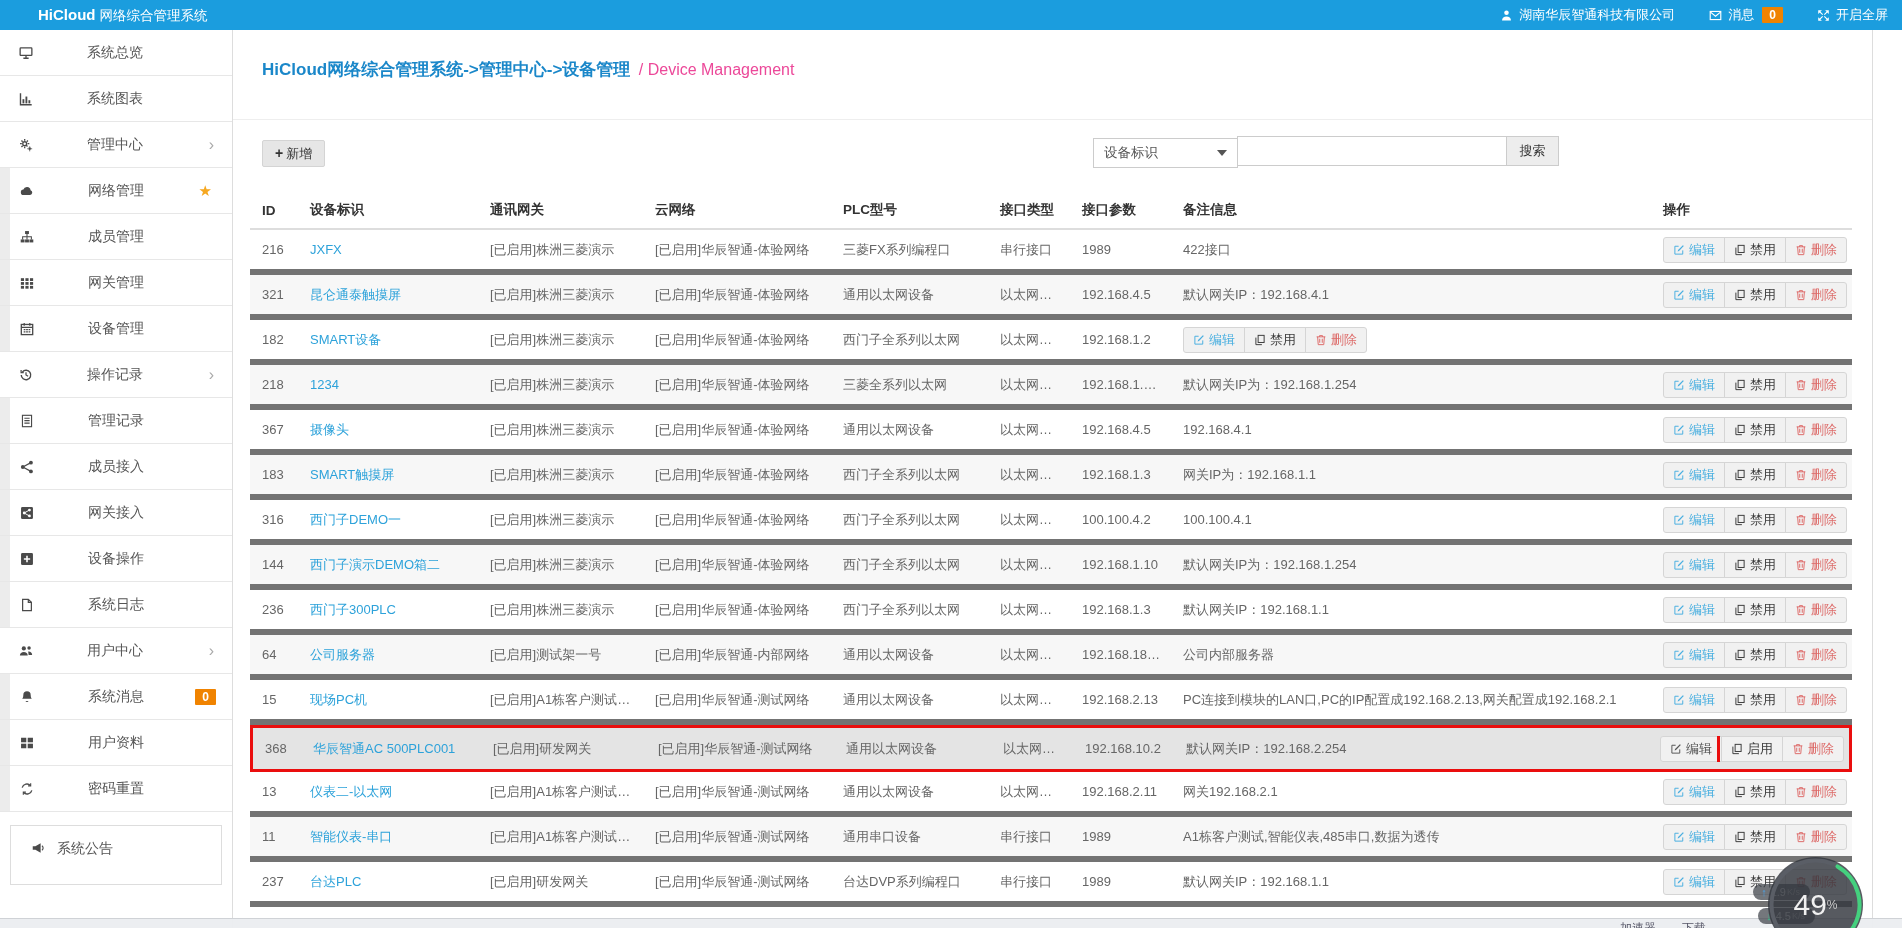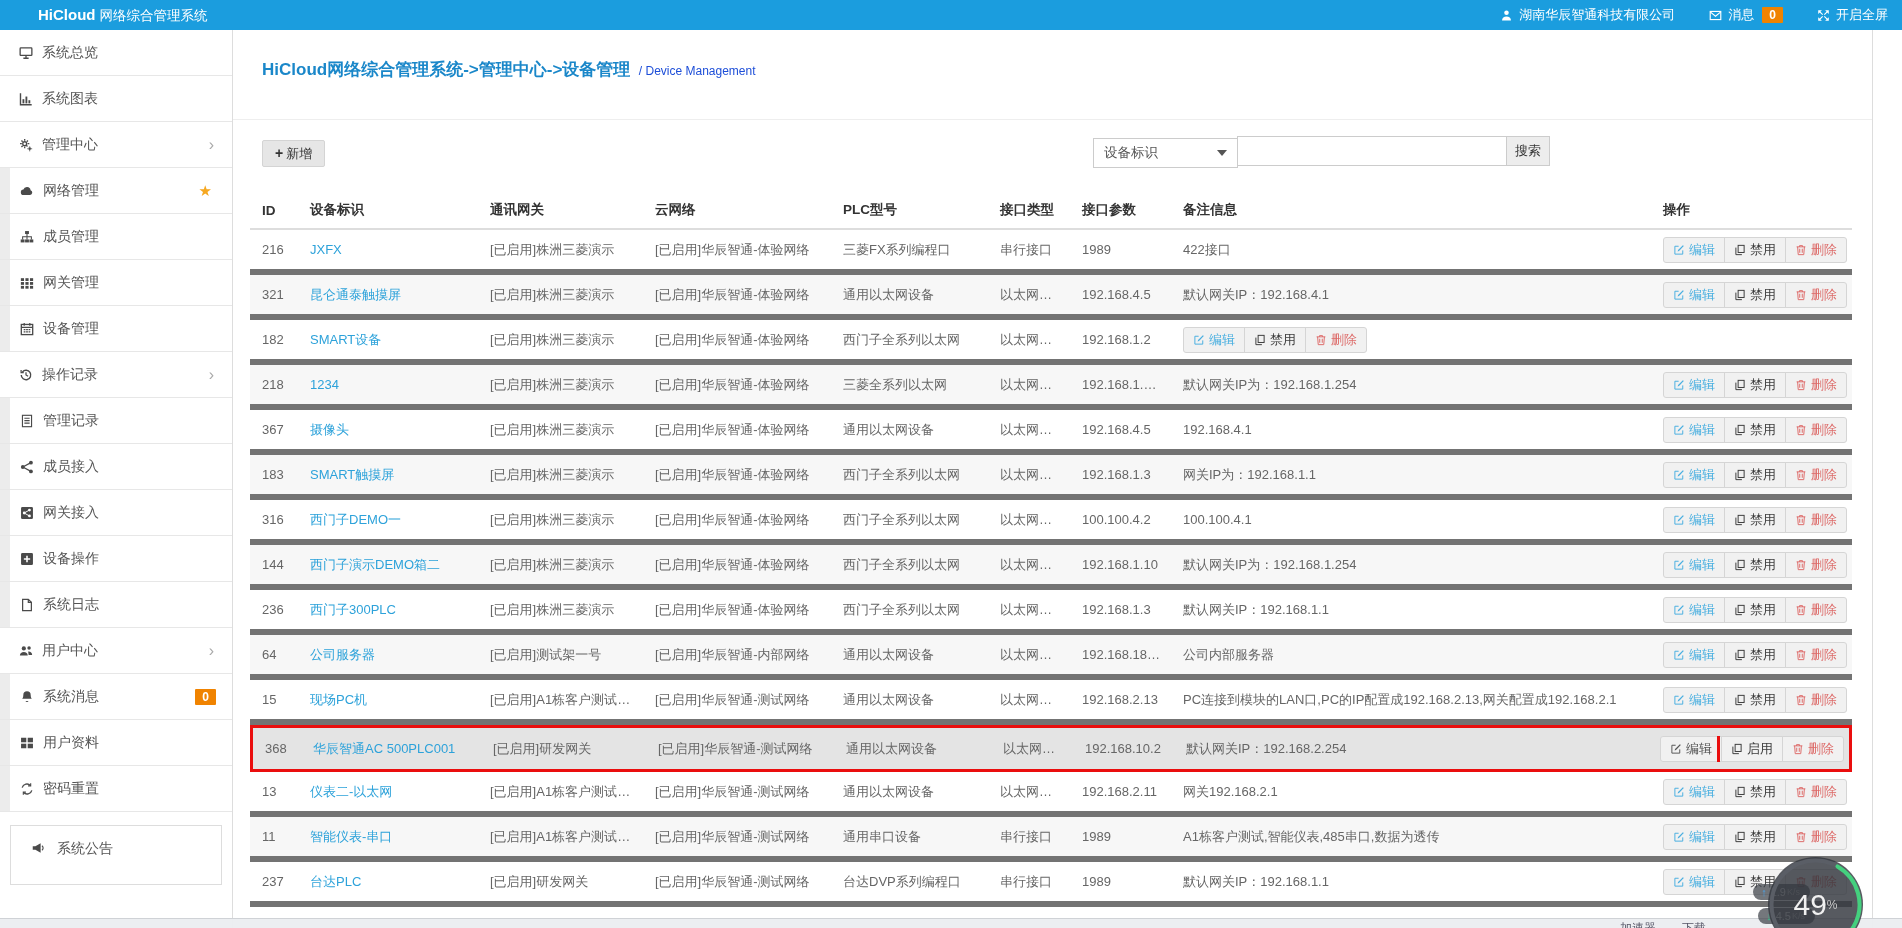--- a/index.html
+++ b/index.html
@@ -19,52 +19,52 @@
   .top-item .ico{margin-right:6px;display:inline-flex;}
   .top-item .ico svg{width:13px;height:13px;}
   .badge-msg{background:#f08300;color:#fff;font-weight:bold;font-size:12px;
     padding:1px 7px;margin-left:8px;border-radius:1px;}
   
   .wrap{display:flex;height:898px;}
   .sidebar{width:233px;background:#fff;border-right:1px solid #ddd;box-sizing:border-box;flex:none;}
   .main{width:1640px;flex:none;border-right:1px solid #ddd;box-sizing:border-box;position:relative;}
   
   .side-item{height:46px;display:flex;align-items:center;border-bottom:1px solid #e7e7e7;
-    padding-left:19px;font-size:14px;color:#555;cursor:pointer;position:relative;box-sizing:border-box;}
+    padding-left:19px;font-size:14px;color:#555;cursor:pointer;position:relative;box-sizing:border-box;gap:45px;}
   .side-item .ico{color:#4a4a4a;margin-right:9px;display:inline-flex;}
   .side-item.sub{padding-left:20px;background:#fff;}
   .side-item.sub::before{content:"";position:absolute;left:0;top:0;bottom:0;width:10px;background:#ececec;}
   .side-item .lab{flex:1;}
   .side-item .chev{color:#aaa;font-size:16px;padding-right:18px;}
   .side-item .star{color:#f6a821;font-size:15px;padding-right:20px;}
   .side-item .sbadge{background:#f08300;color:#fff;font-size:12px;font-weight:bold;
     padding:1px 7px;margin-right:16px;border-radius:1px;}
   .announce-box{margin:13px 0 0 10px;width:212px;height:60px;border:1px solid #ddd;
     box-sizing:border-box;padding:14px 0 0 20px;font-size:14px;color:#555;cursor:pointer;}
   .announce-box .ico{margin-right:8px;color:#4a4a4a;}
   
   .page-head{height:90px;box-sizing:border-box;border-bottom:1px solid #eee;
     padding:28px 0 0 29px;}
   .page-head .zh{color:#1a87c9;font-size:17px;font-weight:bold;}
-  .page-head .en{color:#1d4ed8;font-size:12px;margin-left:4px;}
+  .page-head .en{color:#ec4899;font-size:16px;margin-left:4px;}
   
   .toolbar{height:72px;position:relative;}
   .btn-add{position:absolute;left:29px;top:20px;height:27px;padding:0 12px;
     background:#e6e6e6;border:1px solid #d4d4d4;border-radius:2px;font-size:13px;color:#333;cursor:pointer;}
   .btn-add b{margin-right:3px;font-size:14px;}
   .filter-select{position:absolute;left:860px;top:18px;width:145px;height:30px;border:1px solid #ccc;
     box-sizing:border-box;display:flex;align-items:center;padding:0 10px;font-size:13.5px;color:#555;
     background:#fff;cursor:pointer;}
   .filter-select .lab{flex:1;}
   .caret{width:0;height:0;border-left:5px solid transparent;border-right:5px solid transparent;
     border-top:6px solid #555;}
   .search-group{position:absolute;left:1004px;top:16px;display:flex;}
   .search-input{width:270px;height:30px;border:1px solid #ccc;box-sizing:border-box;
     padding:0 8px;font-size:13px;outline:none;}
-  .btn-search{width:43px;height:30px;background:#ededed;border:1px solid #ccc;border-left:none;
+  .btn-search{width:52px;height:30px;background:#ededed;border:1px solid #ccc;border-left:none;
     font-size:13px;color:#333;cursor:pointer;}
   
   .table{margin-left:17px;width:1602px;font-size:13px;}
   .t-head{display:flex;height:36px;align-items:center;border-bottom:2px solid #ddd;
     font-weight:bold;color:#333;font-size:13.5px;}
   .t-row{display:flex;height:45px;align-items:center;border-bottom:6px solid #737373;
     color:#666;box-sizing:border-box;}
   .t-row:nth-child(even){background:#f7f7f7;}
   .t-row.hl{background:#e4e4e4;border:3px solid #ea0e0e;height:47px;}
   .cell{box-sizing:border-box;padding-left:12px;padding-right:8px;overflow:hidden;

